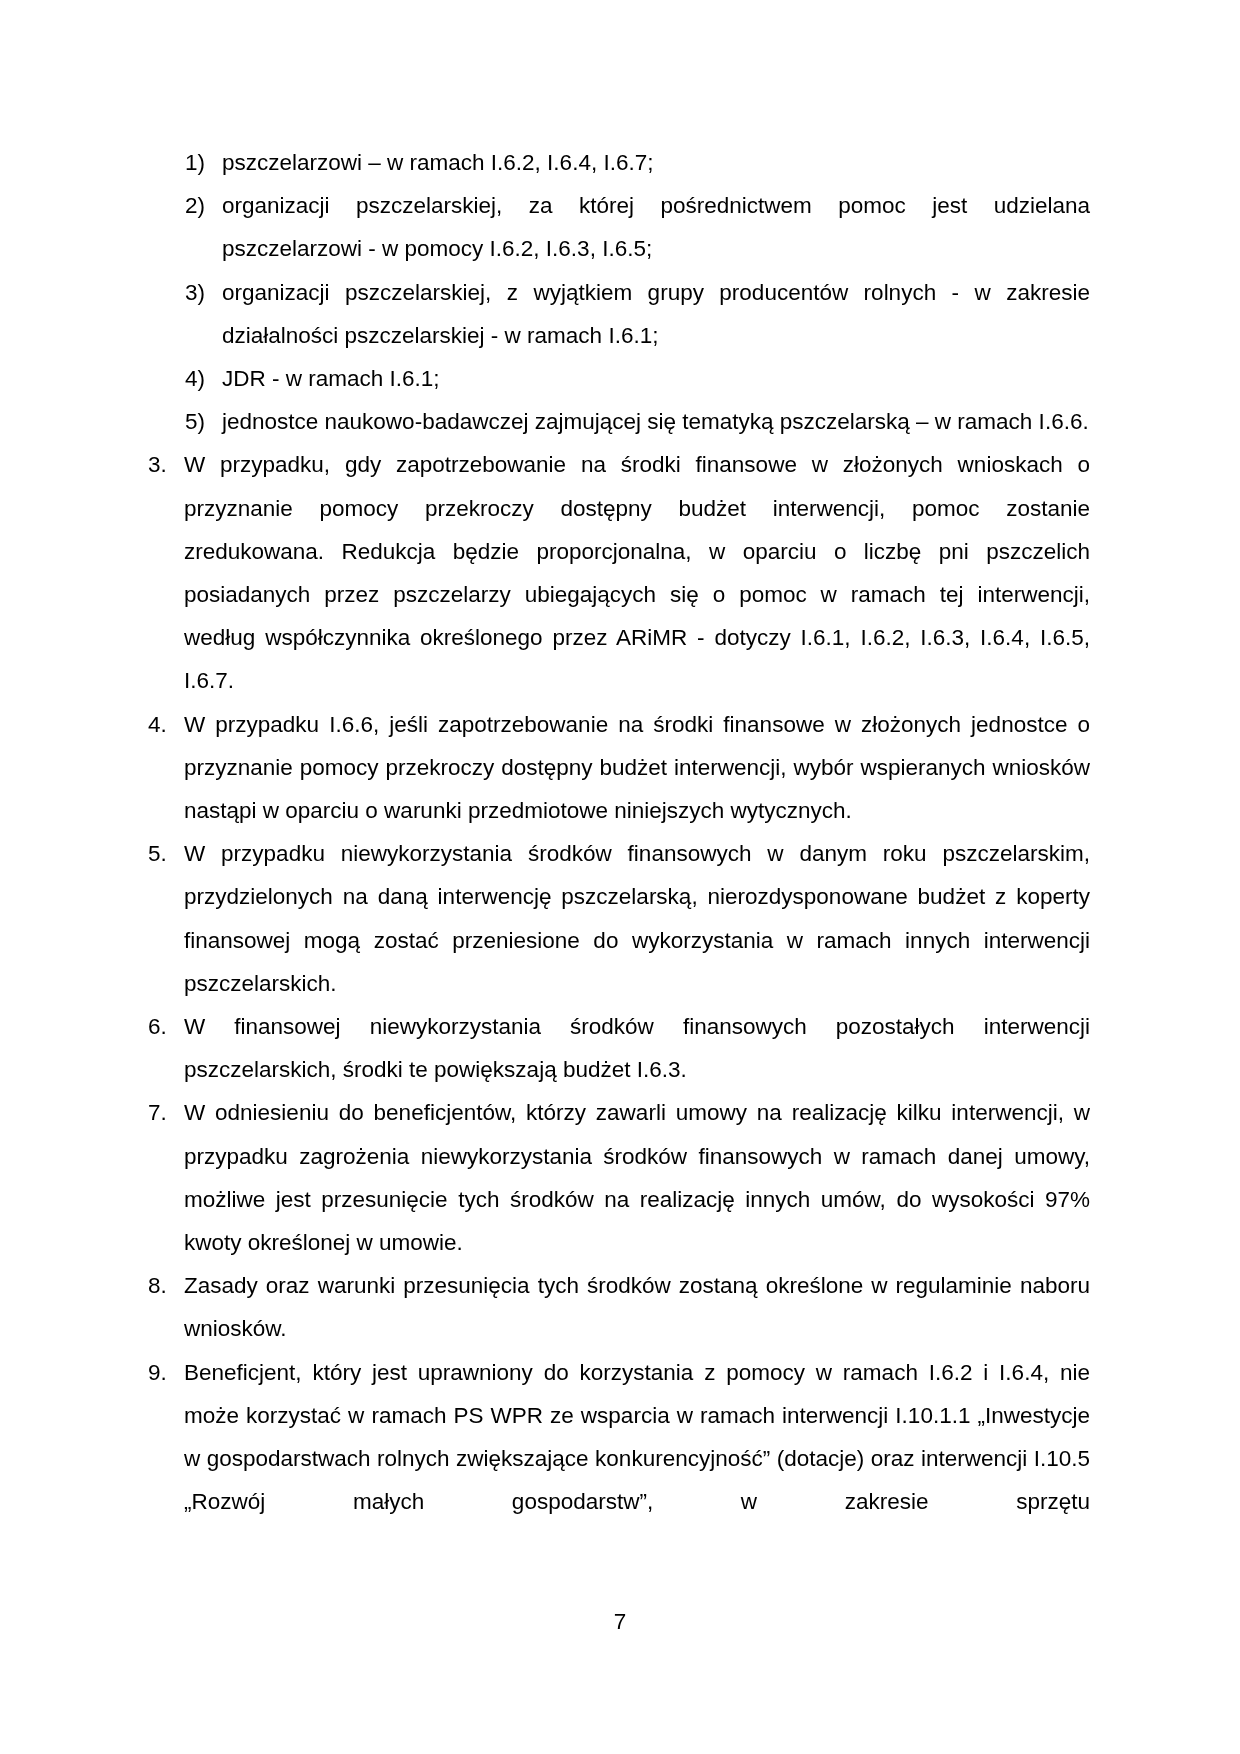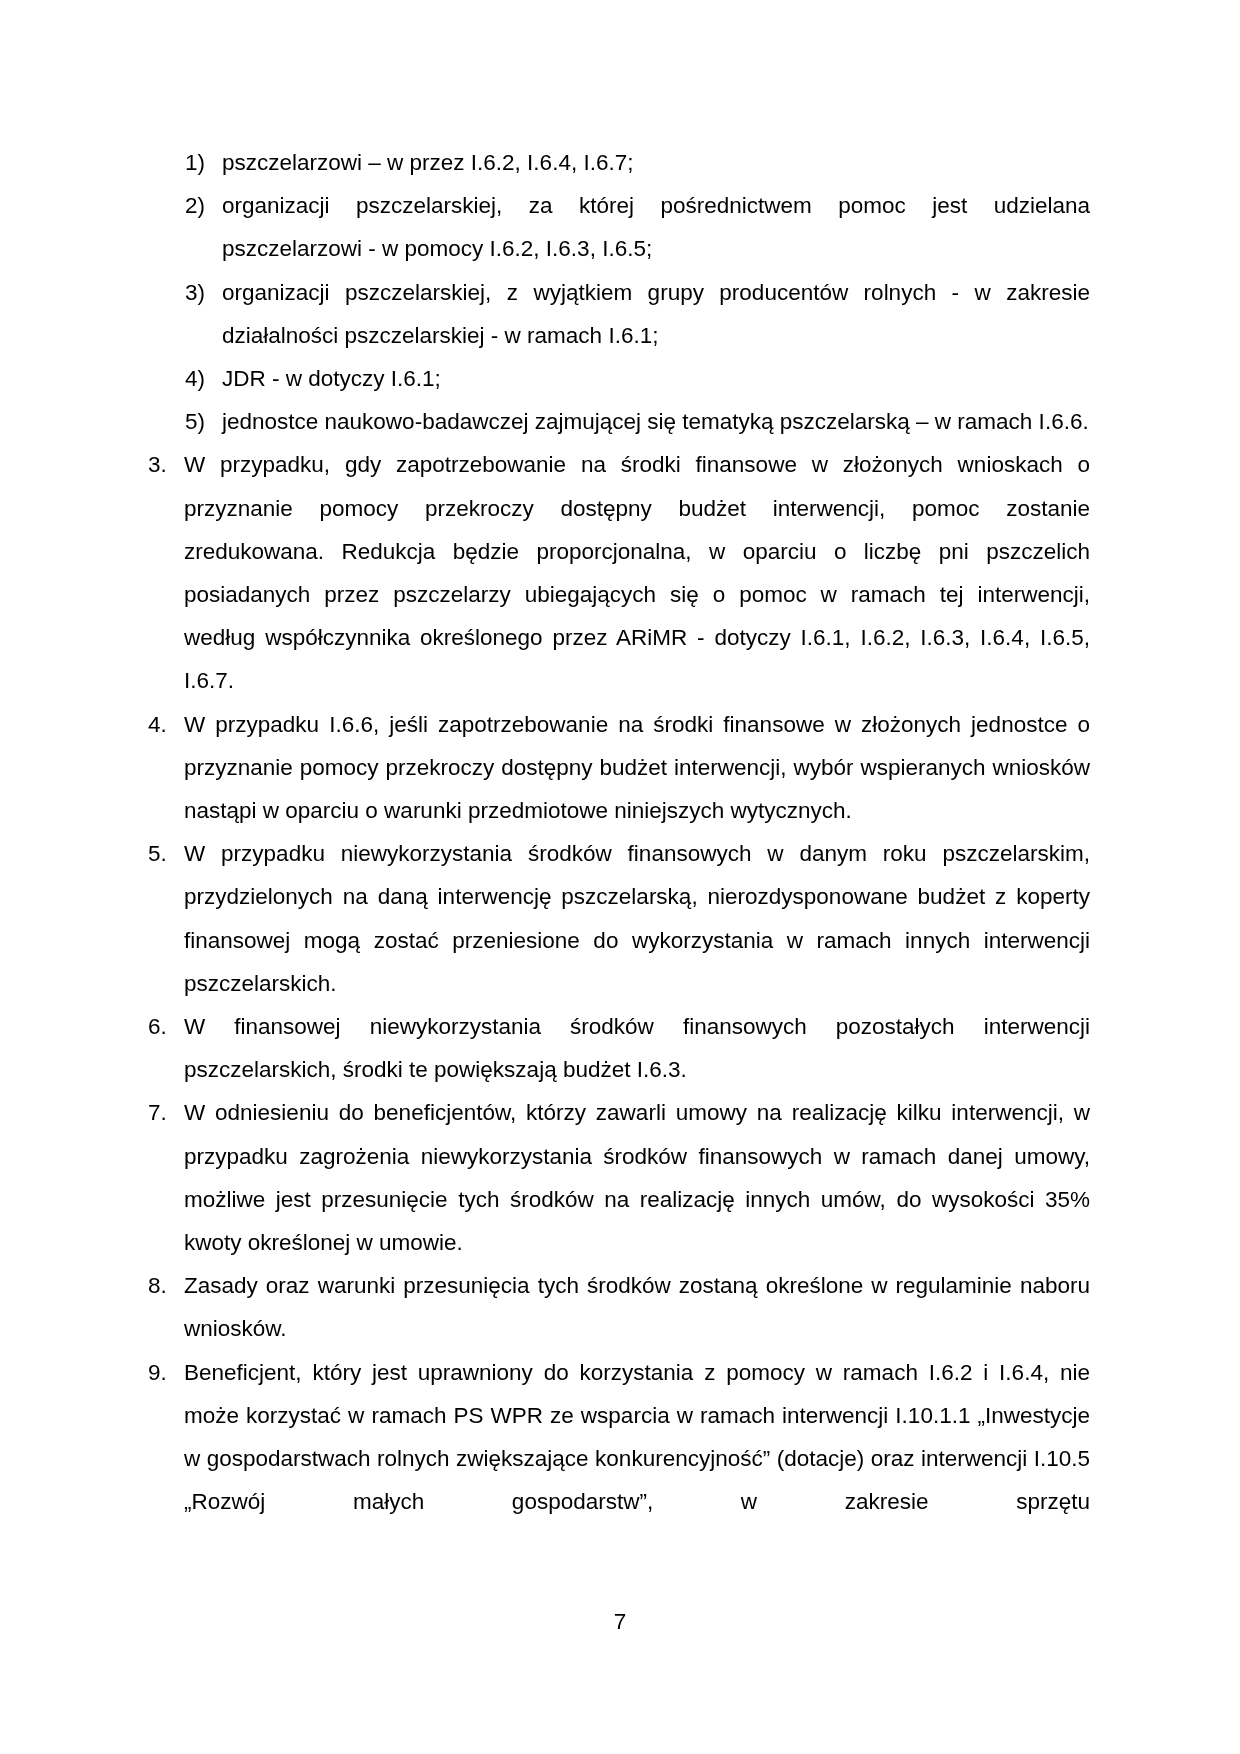--- a/index.html
+++ b/index.html
@@ -25,33 +25,33 @@
   }
 </style>
 </head>
 <body>
 
 <div class="page">
   <div class="content">
 
     <div class="item inner">
       <span class="num">1)</span>
-      <span class="text">pszczelarzowi – w przez I.6.2, I.6.4, I.6.7;</span>
+      <span class="text">pszczelarzowi – w ramach I.6.2, I.6.4, I.6.7;</span>
     </div>
     <div class="item inner">
       <span class="num">2)</span>
       <span class="text">organizacji pszczelarskiej, za której pośrednictwem pomoc jest udzielana pszczelarzowi - w pomocy I.6.2, I.6.3, I.6.5;</span>
     </div>
     <div class="item inner">
       <span class="num">3)</span>
       <span class="text">organizacji pszczelarskiej, z wyjątkiem grupy producentów rolnych - w zakresie działalności pszczelarskiej - w ramach I.6.1;</span>
     </div>
     <div class="item inner">
       <span class="num">4)</span>
-      <span class="text">JDR - w dotyczy I.6.1;</span>
+      <span class="text">JDR - w ramach I.6.1;</span>
     </div>
     <div class="item inner">
       <span class="num">5)</span>
       <span class="text">jednostce naukowo-badawczej zajmującej się tematyką pszczelarską – w ramach I.6.6.</span>
     </div>
 
     <div class="item outer">
       <span class="num">3.</span>
       <span class="text">W przypadku, gdy zapotrzebowanie na środki finansowe w złożonych wnioskach o przyznanie pomocy przekroczy dostępny budżet interwencji, pomoc zostanie zredukowana. Redukcja będzie proporcjonalna, w oparciu o liczbę pni pszczelich posiadanych przez pszczelarzy ubiegających się o pomoc w ramach tej interwencji, według współczynnika określonego przez ARiMR - dotyczy I.6.1, I.6.2, I.6.3, I.6.4, I.6.5, I.6.7.</span>
     </div>
@@ -62,21 +62,21 @@
     <div class="item outer">
       <span class="num">5.</span>
       <span class="text">W przypadku niewykorzystania środków finansowych w danym roku pszczelarskim, przydzielonych na daną interwencję pszczelarską, nierozdysponowane budżet z koperty finansowej mogą zostać przeniesione do wykorzystania w ramach innych interwencji pszczelarskich.</span>
     </div>
     <div class="item outer">
       <span class="num">6.</span>
       <span class="text">W finansowej niewykorzystania środków finansowych pozostałych interwencji pszczelarskich, środki te powiększają budżet I.6.3.</span>
     </div>
     <div class="item outer">
       <span class="num">7.</span>
-      <span class="text">W odniesieniu do beneficjentów, którzy zawarli umowy na realizację kilku interwencji, w przypadku zagrożenia niewykorzystania środków finansowych w ramach danej umowy, możliwe jest przesunięcie tych środków na realizację innych umów, do wysokości 35% kwoty określonej w umowie.</span>
+      <span class="text">W odniesieniu do beneficjentów, którzy zawarli umowy na realizację kilku interwencji, w przypadku zagrożenia niewykorzystania środków finansowych w ramach danej umowy, możliwe jest przesunięcie tych środków na realizację innych umów, do wysokości 97% kwoty określonej w umowie.</span>
     </div>
     <div class="item outer">
       <span class="num">8.</span>
       <span class="text">Zasady oraz warunki przesunięcia tych środków zostaną określone w regulaminie naboru wniosków.</span>
     </div>
     <div class="item outer last-justify">
       <span class="num">9.</span>
       <span class="text">Beneficjent, który jest uprawniony do korzystania z pomocy w ramach I.6.2 i I.6.4, nie może korzystać w ramach PS WPR ze wsparcia w ramach interwencji I.10.1.1 „Inwestycje w gospodarstwach rolnych zwiększające konkurencyjność” (dotacje) oraz interwencji I.10.5 „Rozwój małych gospodarstw”, w zakresie sprzętu</span>
     </div>
 

